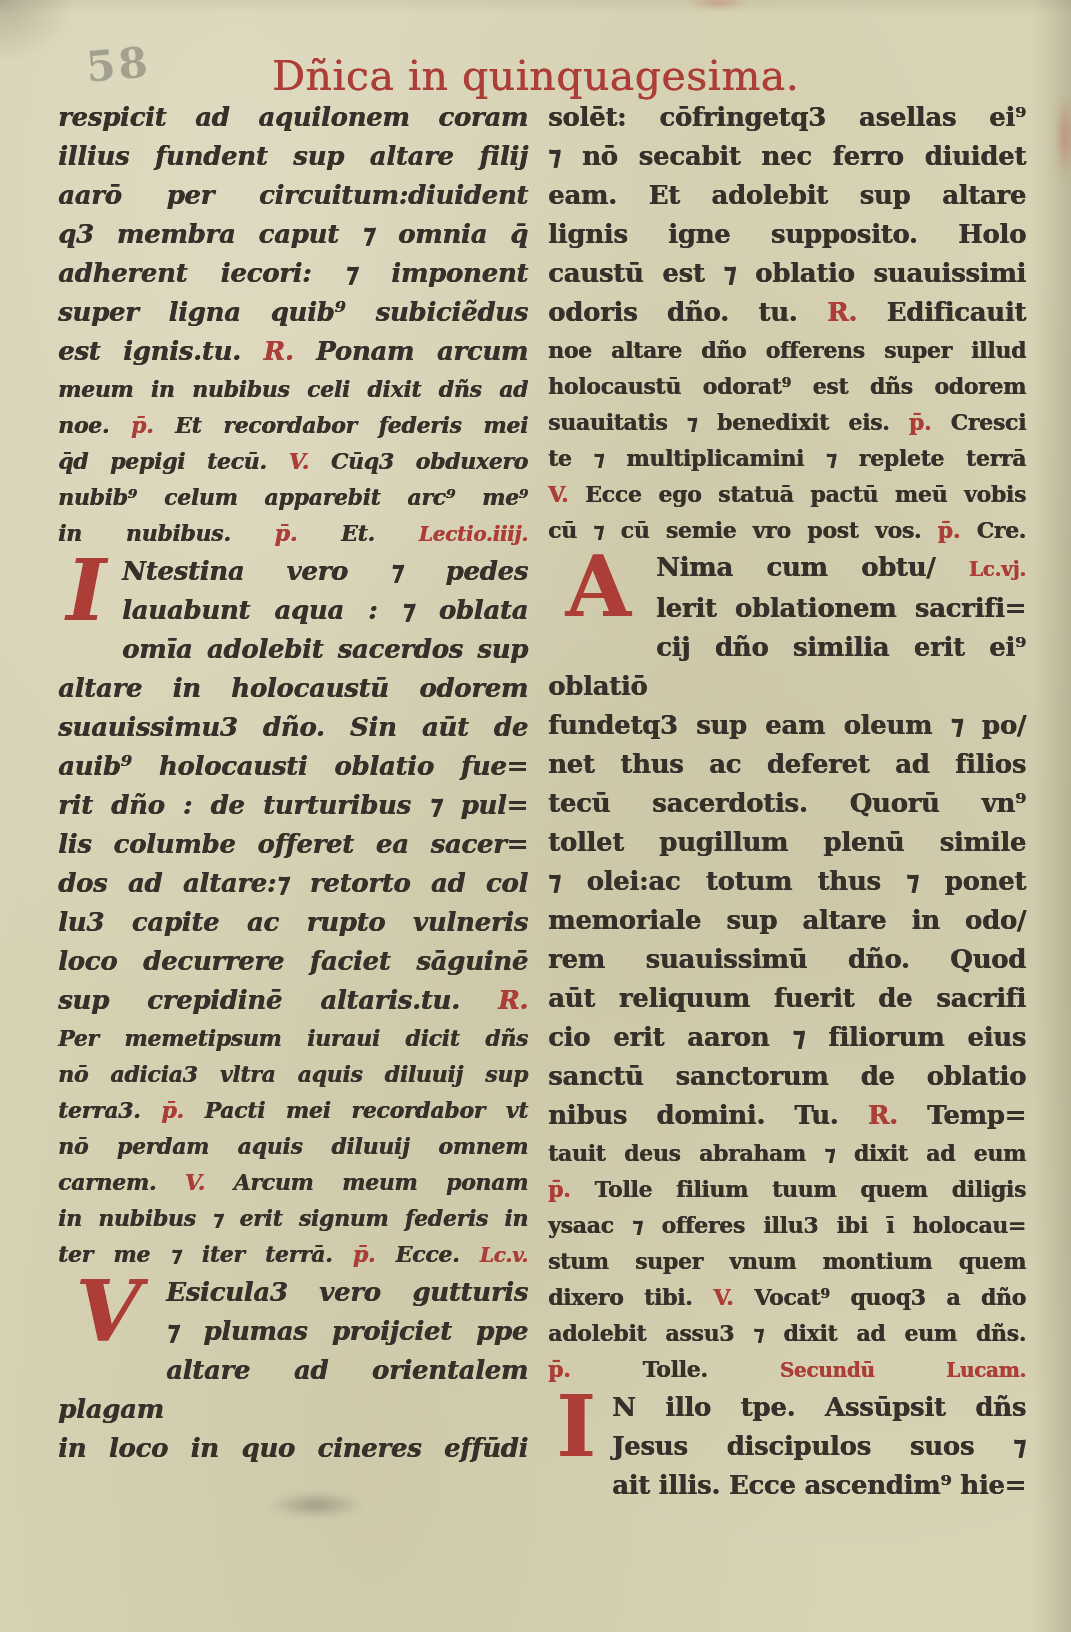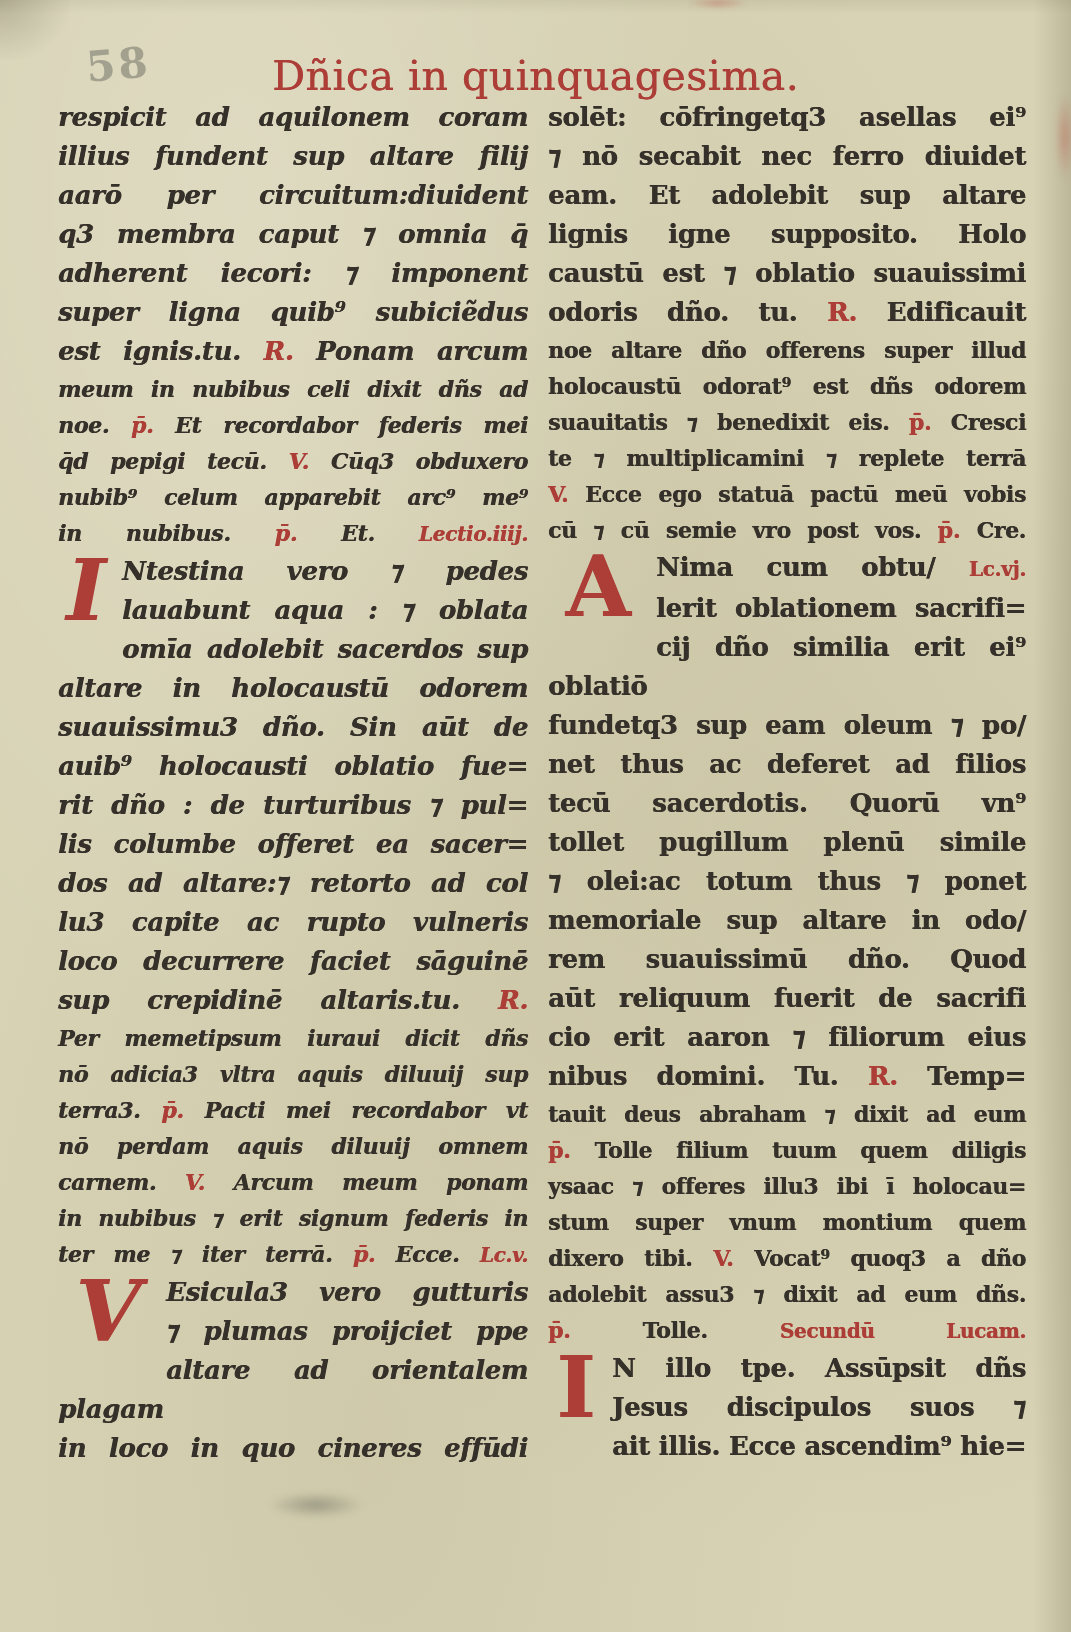--- a/index.html
+++ b/index.html
@@ -140,20 +140,21 @@
       <div class="tline"><span>cij dño similia erit ei⁹ oblatiō</span></div>
       <div class="tline"><span>fundetq3 sup eam oleum ⁊ po/</span></div>
       <div class="tline"><span>net thus ac deferet ad filios</span></div>
       <div class="tline"><span>tecū sacerdotis. Quorū vn⁹</span></div>
       <div class="tline"><span>tollet pugillum plenū simile</span></div>
       <div class="tline"><span>⁊ olei:ac totum thus ⁊ ponet</span></div>
       <div class="tline"><span>memoriale sup altare in odo/</span></div>
       <div class="tline"><span>rem suauissimū dño. Quod</span></div>
       <div class="tline"><span>aūt reliquum fuerit de sacrifi</span></div>
       <div class="tline"><span>cio erit aaron ⁊ filiorum eius</span></div>
+      <div class="tline"><span>sanctū sanctorum de oblatio</span></div>
       <div class="tline"><span>nibus domini. Tu. </span><span class="rubric">R.</span><span> Temp=</span></div>
       <div class="tline small"><span>tauit deus abraham ⁊ dixit ad eum</span></div>
       <div class="tline small"><span class="rubric">p̄.</span><span> Tolle filium tuum quem diligis</span></div>
       <div class="tline small"><span>ysaac ⁊ offeres illu3 ibi ī holocau=</span></div>
       <div class="tline small"><span>stum super vnum montium quem</span></div>
       <div class="tline small"><span>dixero tibi. </span><span class="rubric">V.</span><span> Vocat⁹ quoq3 a dño</span></div>
       <div class="tline small"><span>adolebit assu3 ⁊ dixit ad eum dñs.</span></div>
       <div class="tline small"><span class="rubric">p̄.</span><span> Tolle. </span><span class="rubric big">Secundū Lucam.</span></div>
       <span class="dropcap" style="width: 56px;">I</span>
       <div class="tline"><span>N illo tpe. Assūpsit dñs</span></div>

